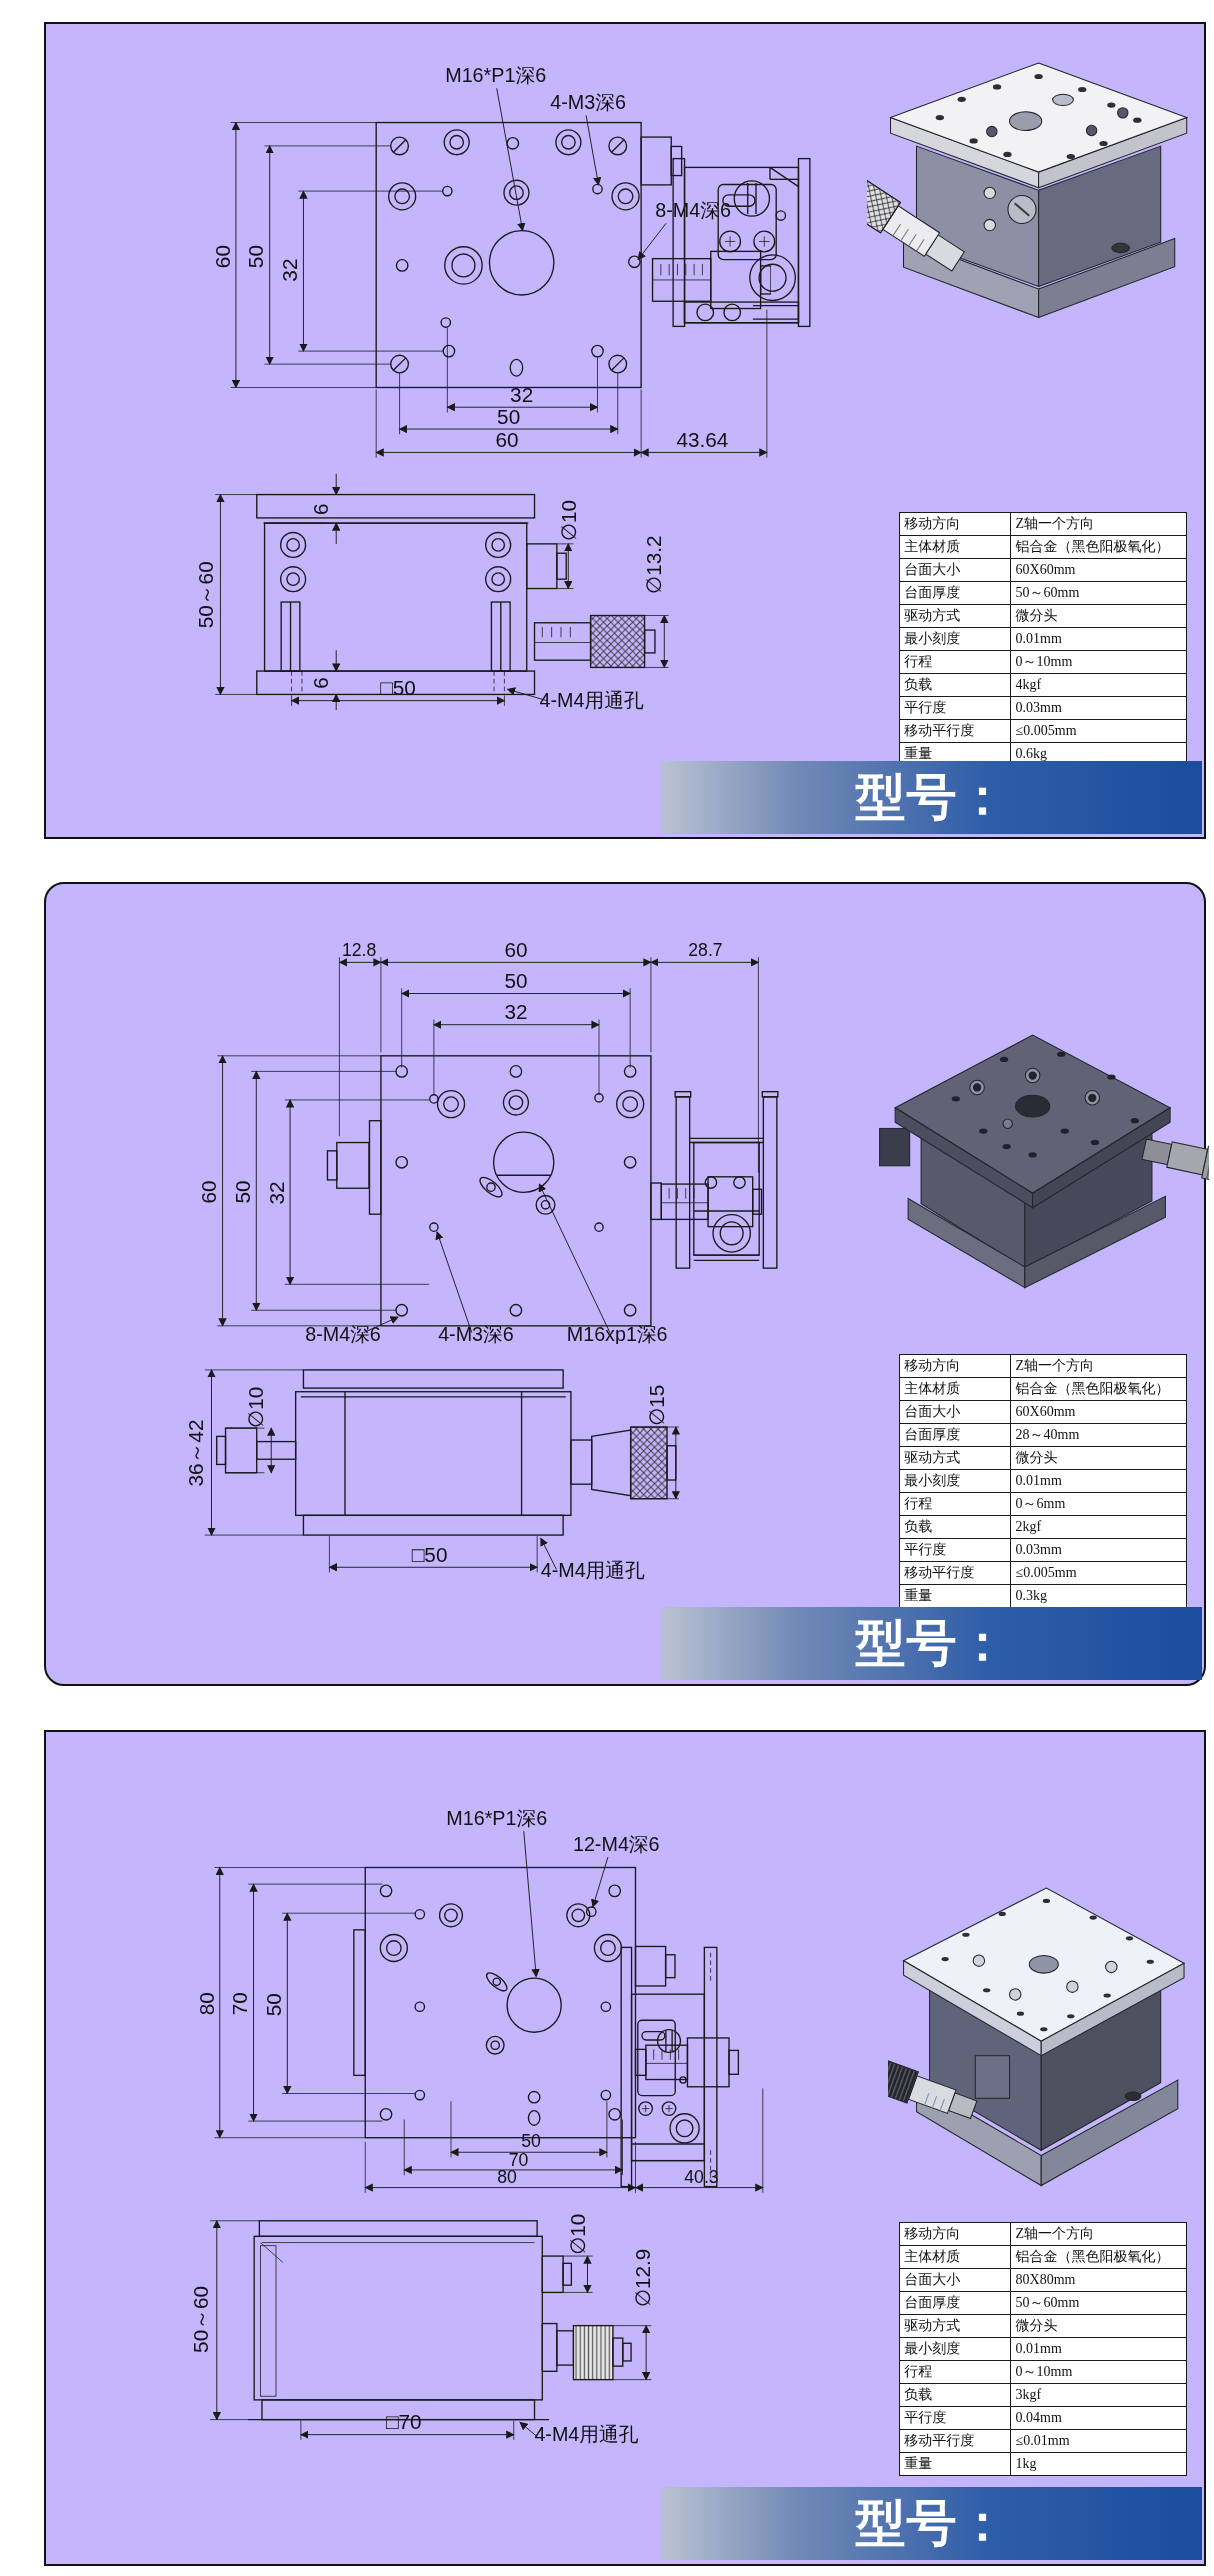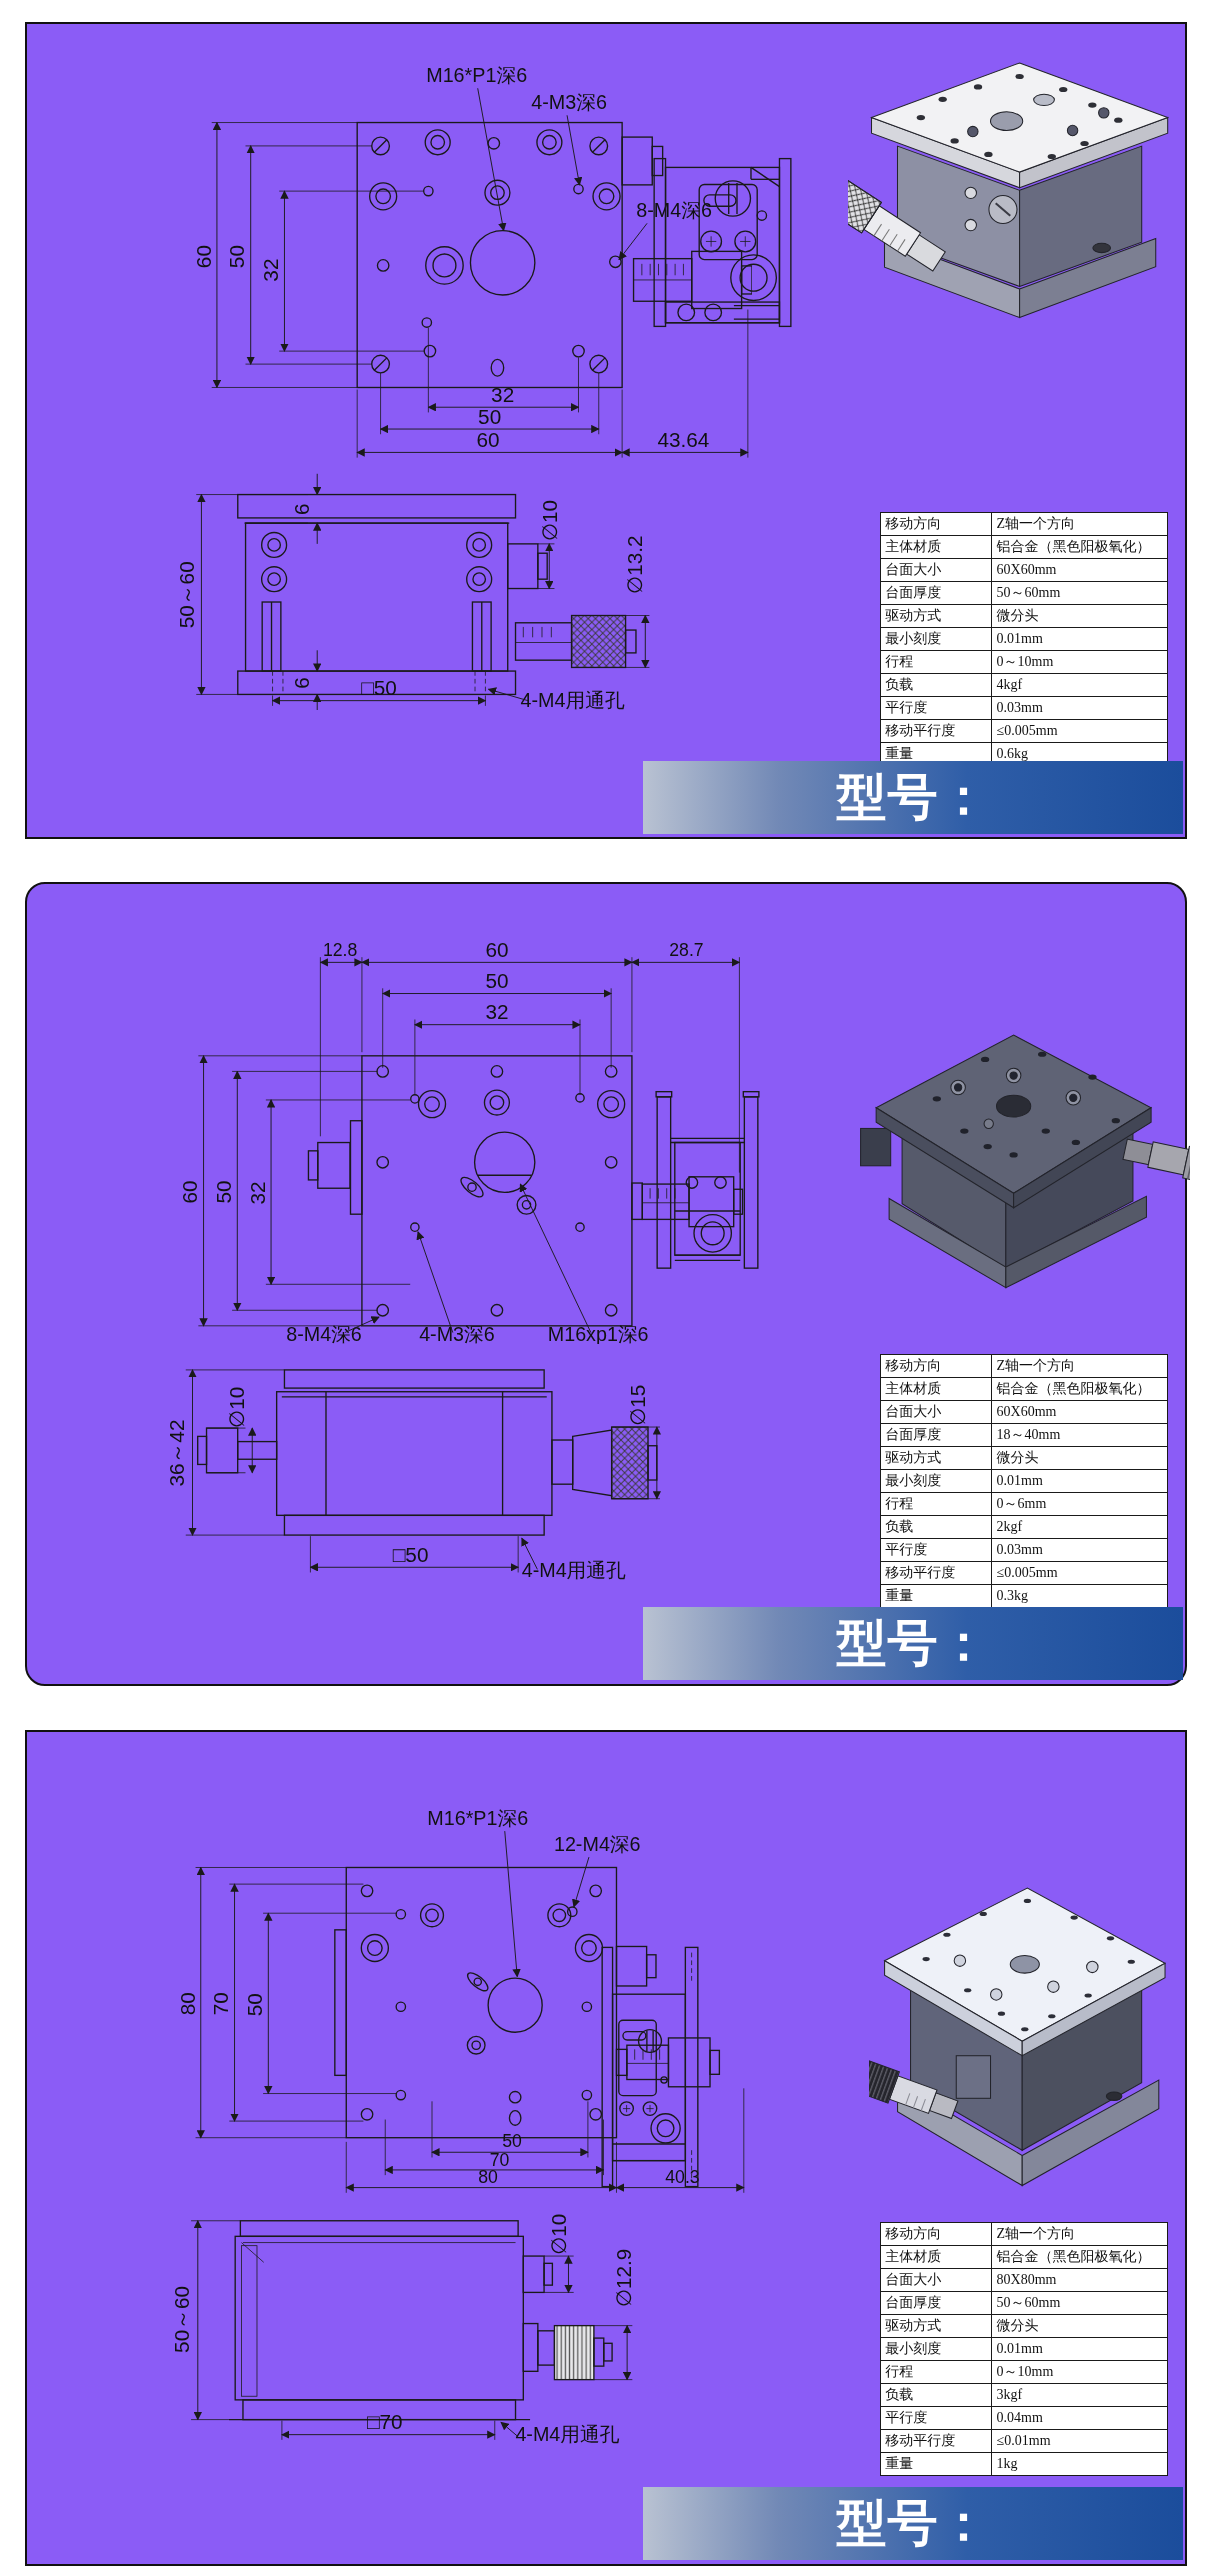--- a/index.html
+++ b/index.html
@@ -1,17 +1,17 @@
 <!DOCTYPE html>
 <html style="font-size:8.3px"><head>
 <meta charset="utf-8">
 <style>
   html,body{margin:0;padding:0;}
   body{width:1214px;height:2576px;position:relative;background:#ffffff;font-family:"Liberation Sans",sans-serif;}
-  .panel{position:absolute;left:25px;width:1158px;border:2.1px solid #111;background:#8b5cf6;}
+  .panel{position:absolute;left:44px;width:1158px;border:2.1px solid #111;background:#c4b5fd;}
   .abs{position:absolute;}
   svg text{stroke:none;}
   .ln{stroke:#1a1a1a;stroke-width:2.6;fill:none;}
   .thin{stroke:#1a1a1a;stroke-width:1.5;fill:none;}
   .dim{stroke:#1a1a1a;stroke-width:1.8;fill:none;}
   .dash{stroke:#1a1a1a;stroke-width:1.5;fill:none;stroke-dasharray:9 6;}
   .dt{font-family:"Liberation Sans",sans-serif;font-size:40px;fill:#111;}
   .dts{font-family:"Liberation Sans",sans-serif;font-size:34px;fill:#111;}
   .co{font-family:"Liberation Sans",sans-serif;font-size:38px;fill:#111;}
   .spec-table{border-collapse:collapse;background:#fff;table-layout:fixed;font-family:"Liberation Serif",serif;margin-left:8px;}
@@ -551,21 +551,21 @@
     <tr>
           <td class="lab">主体材质</td>
           <td class="val">铝合金（黑色阳极氧化）</td>
         </tr>
     <tr>
           <td class="lab">台面大小</td>
           <td class="val">60X60mm</td>
         </tr>
     <tr>
           <td class="lab">台面厚度</td>
-          <td class="val">18～40mm</td>
+          <td class="val">28～40mm</td>
         </tr>
     <tr>
           <td class="lab">驱动方式</td>
           <td class="val">微分头</td>
         </tr>
     <tr>
           <td class="lab">最小刻度</td>
           <td class="val">0.01mm</td>
         </tr>
     <tr>

